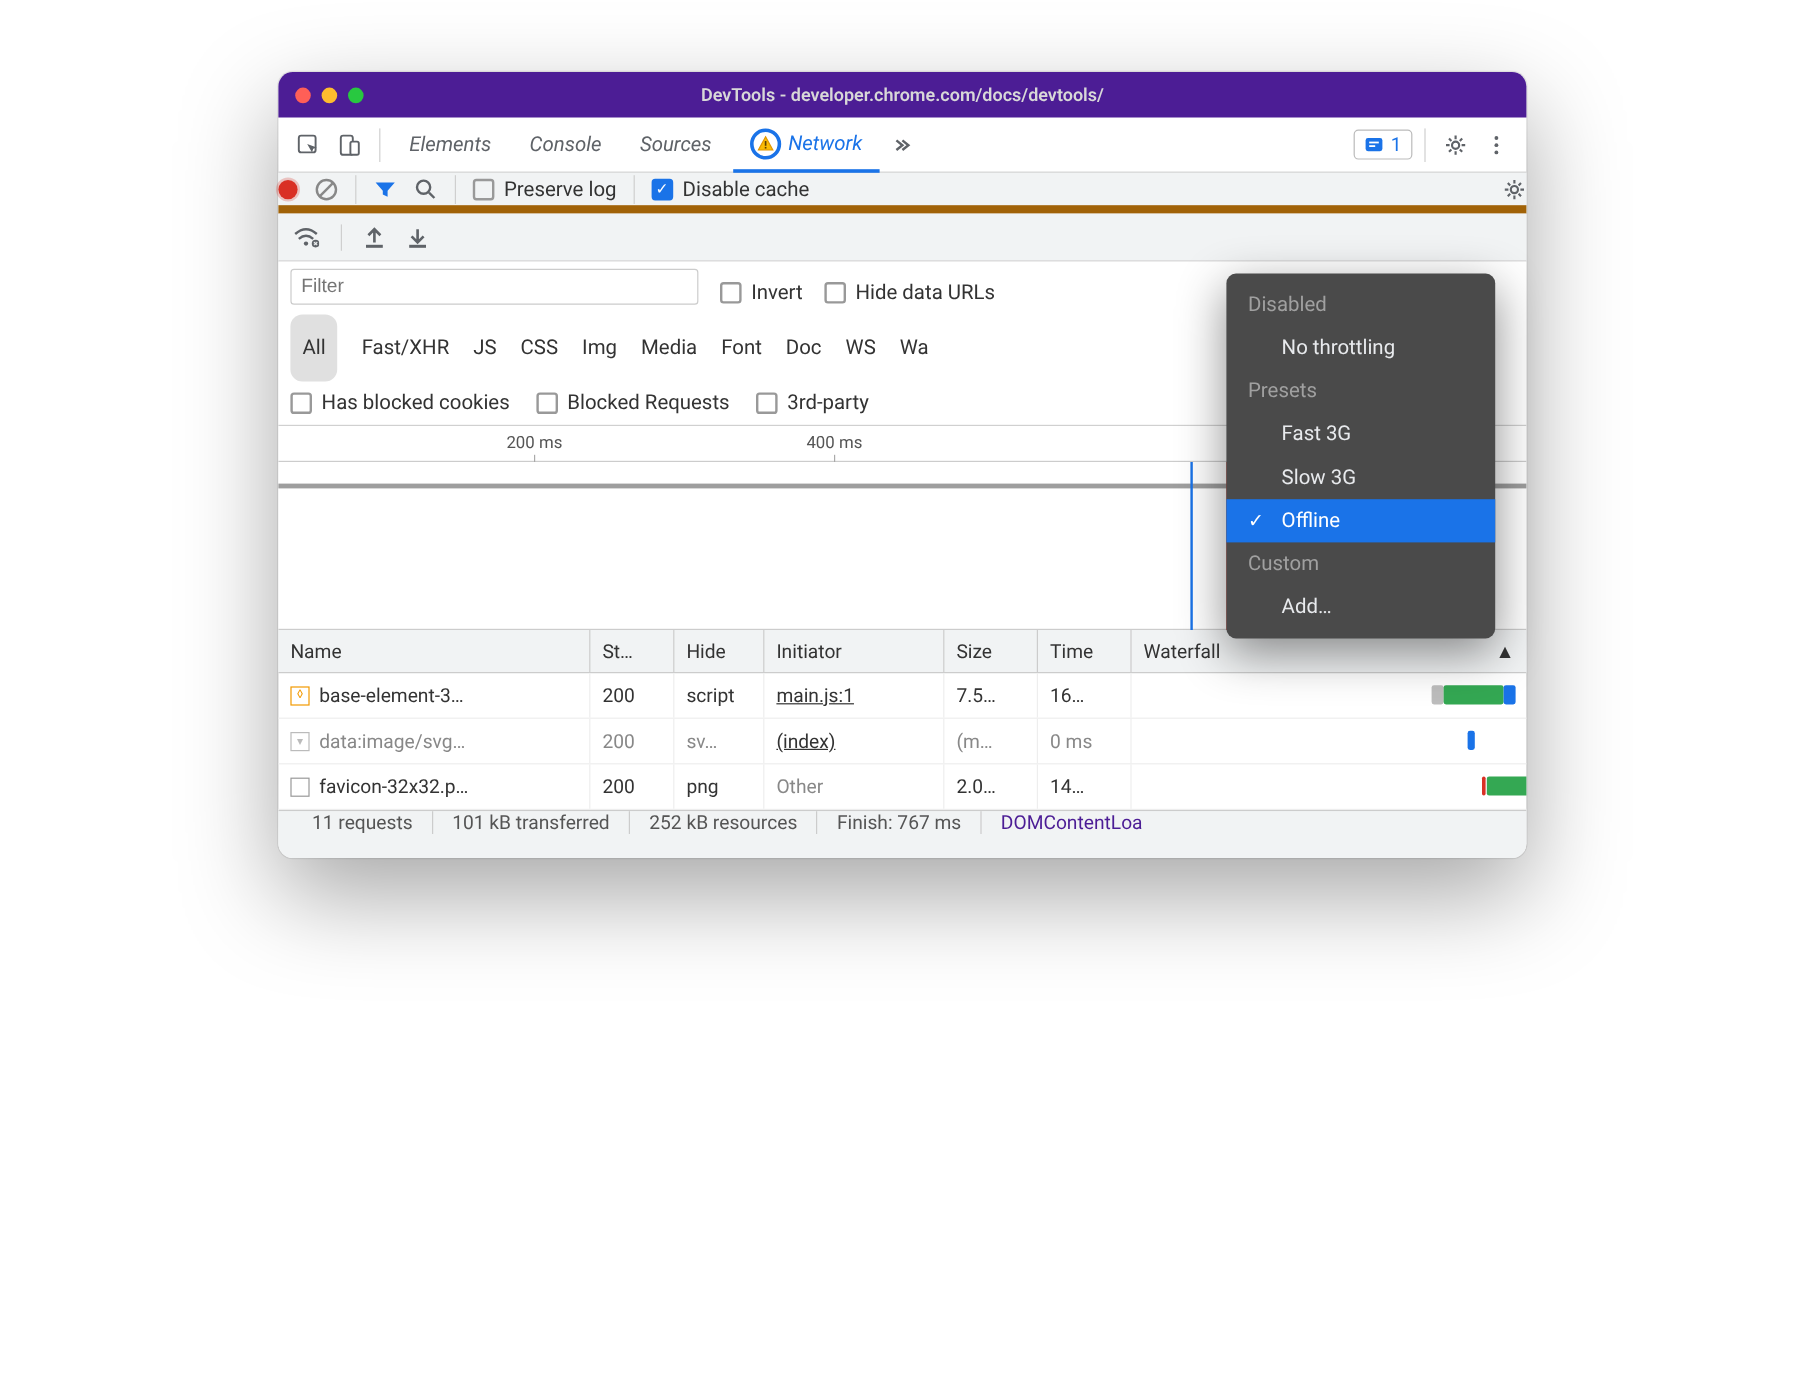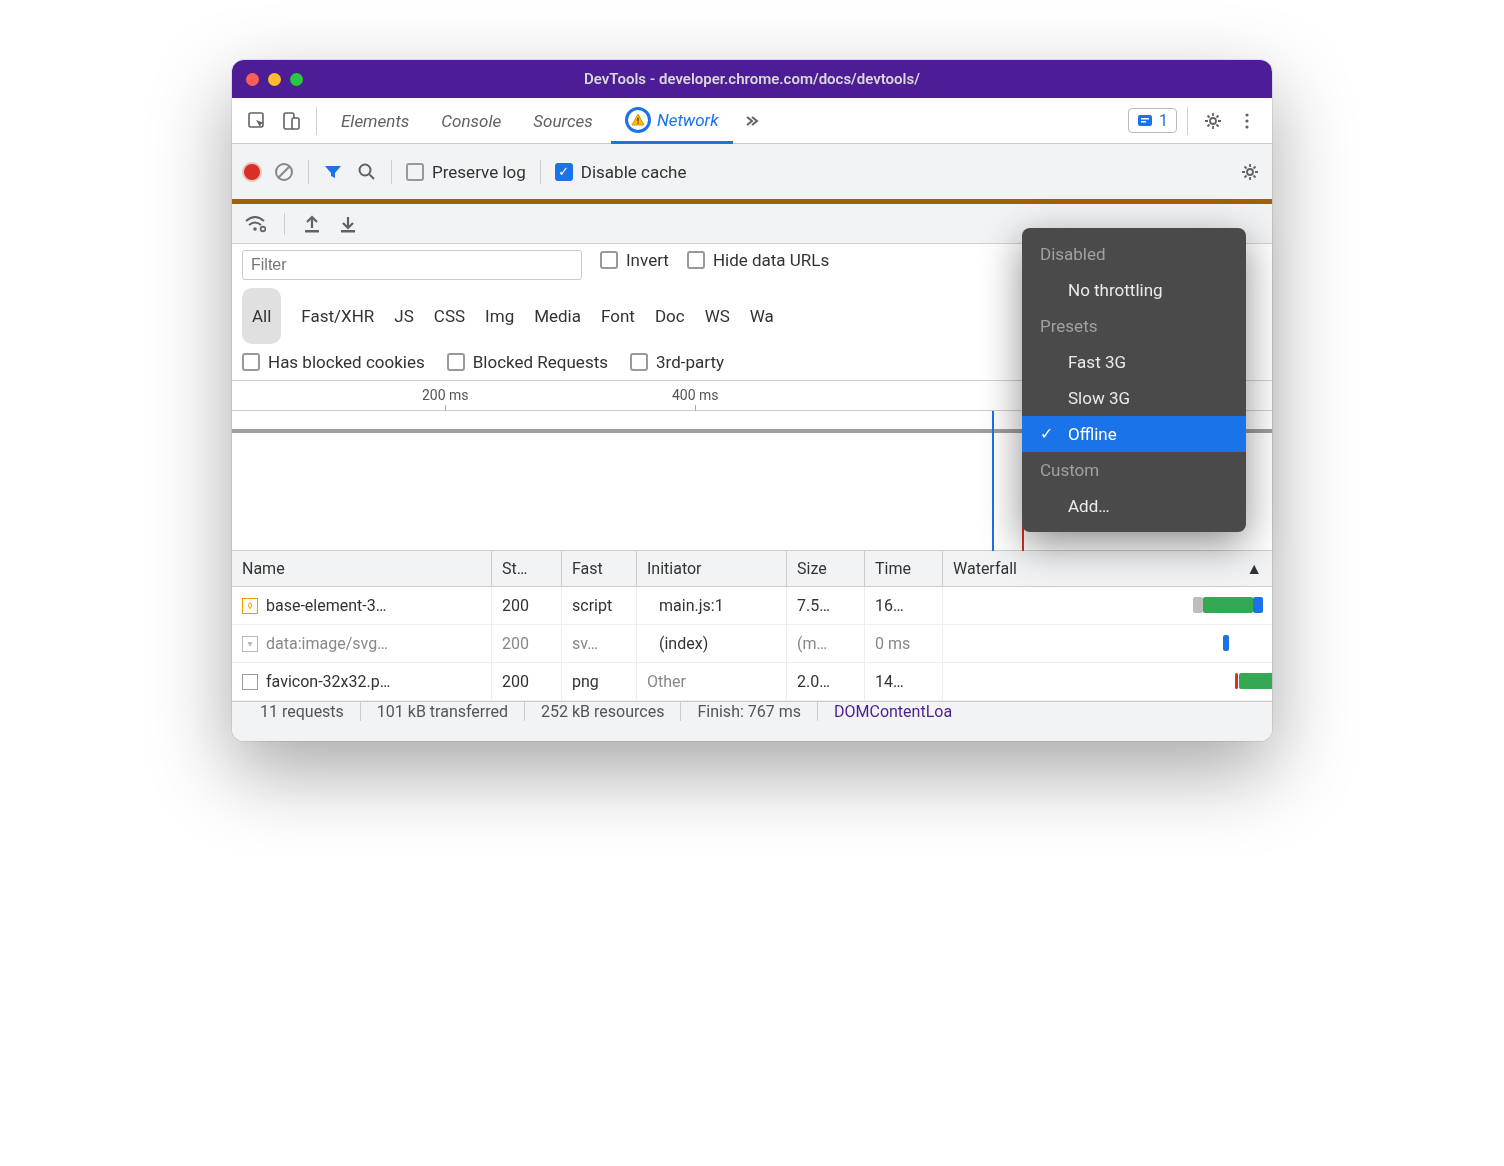--- a/index.html
+++ b/index.html
@@ -64,39 +64,39 @@
 .tab.active { color: #1a73e8; border-bottom: 3px solid #1a73e8; margin-bottom: -1px; }
 .warn-circle {
   width: 26px; height: 26px; border: 3px solid #1a73e8; border-radius: 50%;
   display: flex; align-items: center; justify-content: center;
 }
 .badge-btn {
   border: 1px solid #bbb; border-radius: 4px; padding: 2px 8px;
   display: flex; align-items: center; gap: 6px; color: #1a73e8; font-size: 16px;
 }
 .toolbar {
-  display: flex; align-items: center; height: 60px; padding: 0 12px; gap: 14px;
-  font-size: 17px; color: #333; border-bottom: 5px solid #a16207;
+  display: flex; align-items: center; height: 34px; padding: 0 0; gap: 14px;
+  font-size: 17px; color: #333; border-bottom: 7px solid #a16207;
   background: #f1f3f4;
 }
 .toolbar .sep { width: 1px; height: 24px; background: #cfcfcf; }
 .rec-dot { width: 16px; height: 16px; border-radius: 50%; background: #d93025; box-shadow: 0 0 0 2px rgba(217,48,37,.25); }
 .check { display: flex; align-items: center; gap: 8px; }
 .cbox { width: 18px; height: 18px; border: 2px solid #999; border-radius: 3px; display:inline-flex; align-items:center; justify-content:center; }
 .cbox.checked { background:#1a73e8; border-color:#1a73e8; color:#fff; font-size:13px; }
 .toolbar2 {
   display:flex; align-items:center; height:40px; padding:0 12px; gap:18px;
   background:#f1f3f4; border-bottom:1px solid #d0d0d0;
 }
 .toolbar2 .tsep { width:1px; height:22px; background:#cfcfcf; }
 .filterbar {
   background:#fff; padding: 6px 10px 8px; border-bottom:1px solid #d0d0d0;
   font-size:17px; color:#333;
 }
-.filter-row1 { display:flex; align-items:flex-start; gap:18px; margin-bottom:8px; }
+.filter-row1 { display:flex; align-items:flex-end; gap:18px; margin-bottom:8px; }
 .filter-input {
   width: 340px; height:30px; border:1px solid #ccc; border-radius:3px; padding:0 8px;
   font-size:16px; color:#777;
 }
 .filter-row2 { display:flex; align-items:center; gap:20px; margin-bottom:8px; flex-wrap:wrap; }
 .pill { padding:18px 10px; border-radius:10px; }
 .pill.active { background:#e0e0e0; }
 .filter-row3 { display:flex; align-items:center; gap:22px; }
 .timeline {
   height:170px; border-bottom:1px solid #ccc; background:#fff; position:relative;
@@ -139,21 +139,21 @@
   box-shadow:0 12px 40px rgba(0,0,0,.45); padding:8px 0; z-index:50;
   font-size:17px;
 }
 .dd-item { padding:8px 18px 8px 46px; position:relative; }
 .dd-header { color:#a0a0a0; padding:8px 18px; }
 .dd-item.selected { background:#1a73e8; color:#fff; }
 .dd-item.selected::before {
   content:"✓"; position:absolute; left:18px; top:8px; font-size:16px;
 }
 svg { display:block; }
-.link { color:#333;margin-left:12px; }
+.link { text-decoration: underline; color:#333; }
 .gear-right { margin-left:auto; }
 </style>
 </head>
 <body>
 
 <div class="window">
 
   <div class="titlebar">
     <div class="traffic">
       <div class="dot red"></div>
@@ -346,21 +346,21 @@
 
   <div class="table">
     <div class="thead">
       <div class="th col-name">
           <span>Name</span>
         </div>
       <div class="th col-st">
           <span>St…</span>
         </div>
       <div class="th col-type">
-          <span>Fast</span>
+          <span>Hide</span>
         </div>
       <div class="th col-init">
           <span>Initiator</span>
         </div>
       <div class="th col-size">
           <span>Size</span>
         </div>
       <div class="th col-time">
           <span>Time</span>
         </div>

